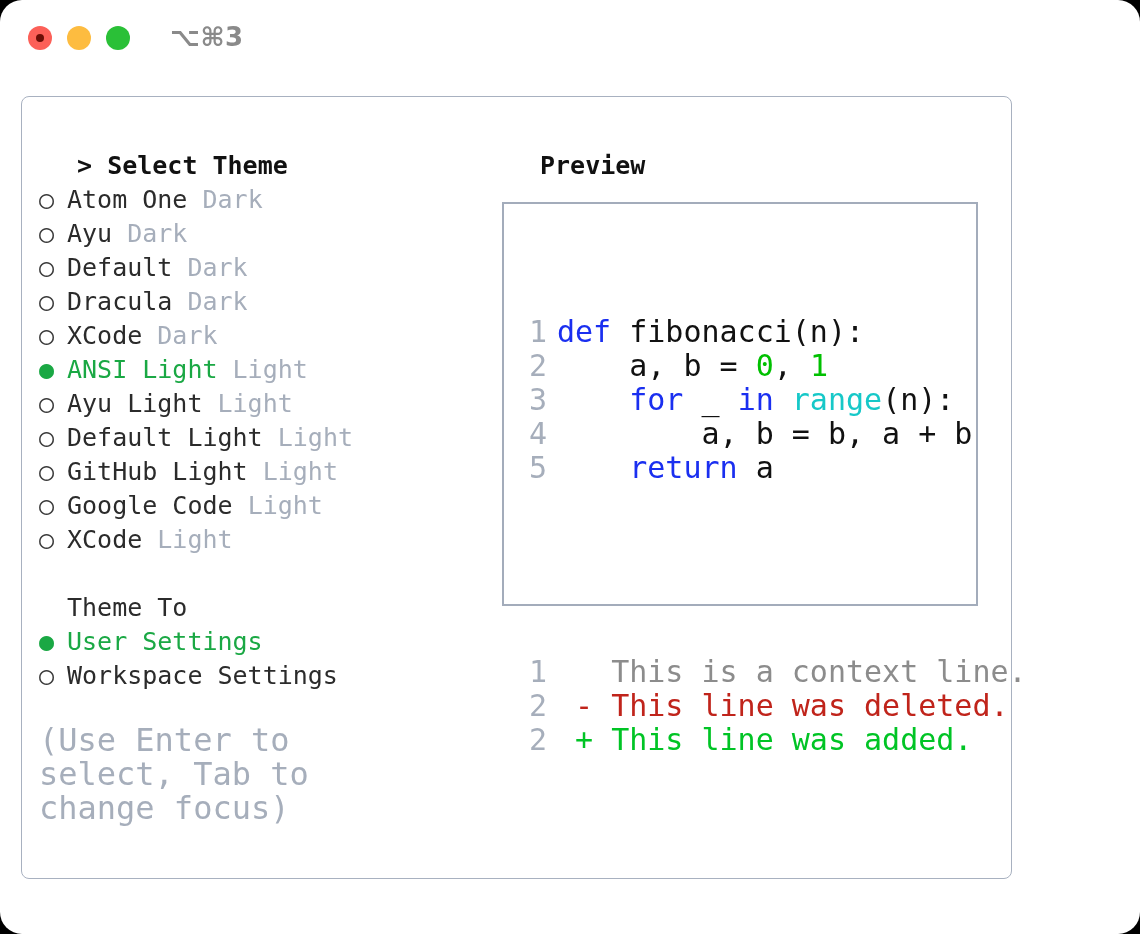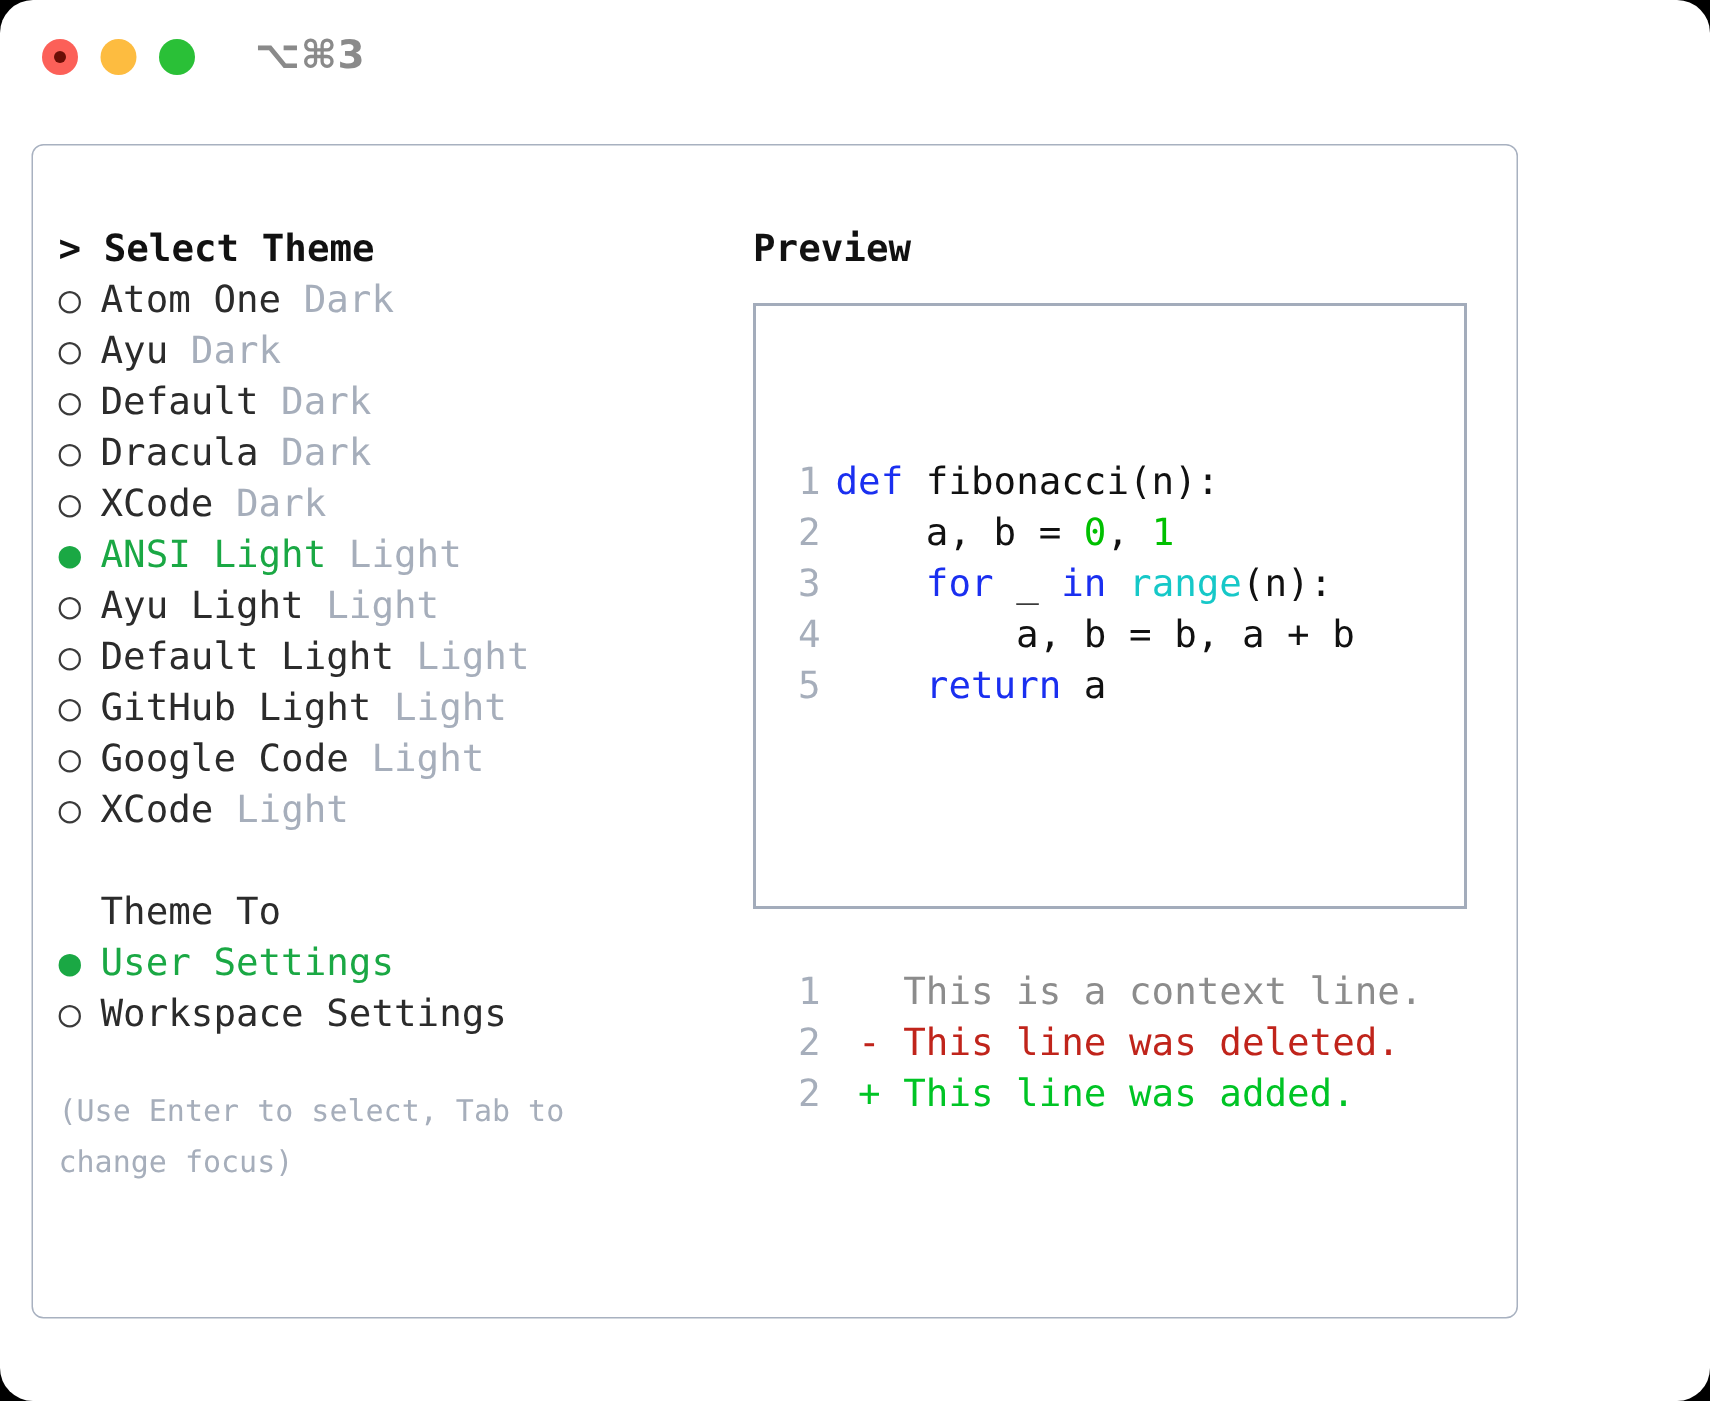--- a/index.html
+++ b/index.html
@@ -100,20 +100,21 @@
     width: 430px;
   }
 
   .section-header {
     font-size: 25px;
     font-weight: 700;
     color: #111111;
     white-space: pre;
     line-height: 34px;
     height: 34px;
+    margin-left: 38px;
   }
 
   .opt-row {
     height: 34px;
     line-height: 34px;
     font-size: 25px;
     white-space: pre;
     color: #2b2b2b;
     display: block;
   }
@@ -134,21 +135,21 @@
   .group-header {
     height: 34px;
     line-height: 34px;
     font-size: 25px;
     white-space: pre;
     color: #2b2b2b;
   }
 
   .hint {
     margin-top: 30px;
-    font-size: 20px;
+    font-size: 32px;
     line-height: 34px;
     color: #a6aebb;
     width: 400px;
     white-space: normal;
   }
 
   
   .right-col {
     position: absolute;
     left: 480px;
@@ -163,22 +164,22 @@
     width: 476px;
     height: 404px;
     border: 2px solid #a3acbb;
     box-sizing: border-box;
     background: #ffffff;
   }
 
   .code-area {
     position: absolute;
     left: 9px;
-    top: 32px;
-    font-size: 25px;
+    top: 43px;
+    font-size: 30px;
     line-height: 34px;
     white-space: pre;
   }
 
   .code-line { height: 34px; white-space: pre; }
   .ln {
     display: inline-block;
     width: 34px;
     text-align: right;
     color: #a6aebb;

